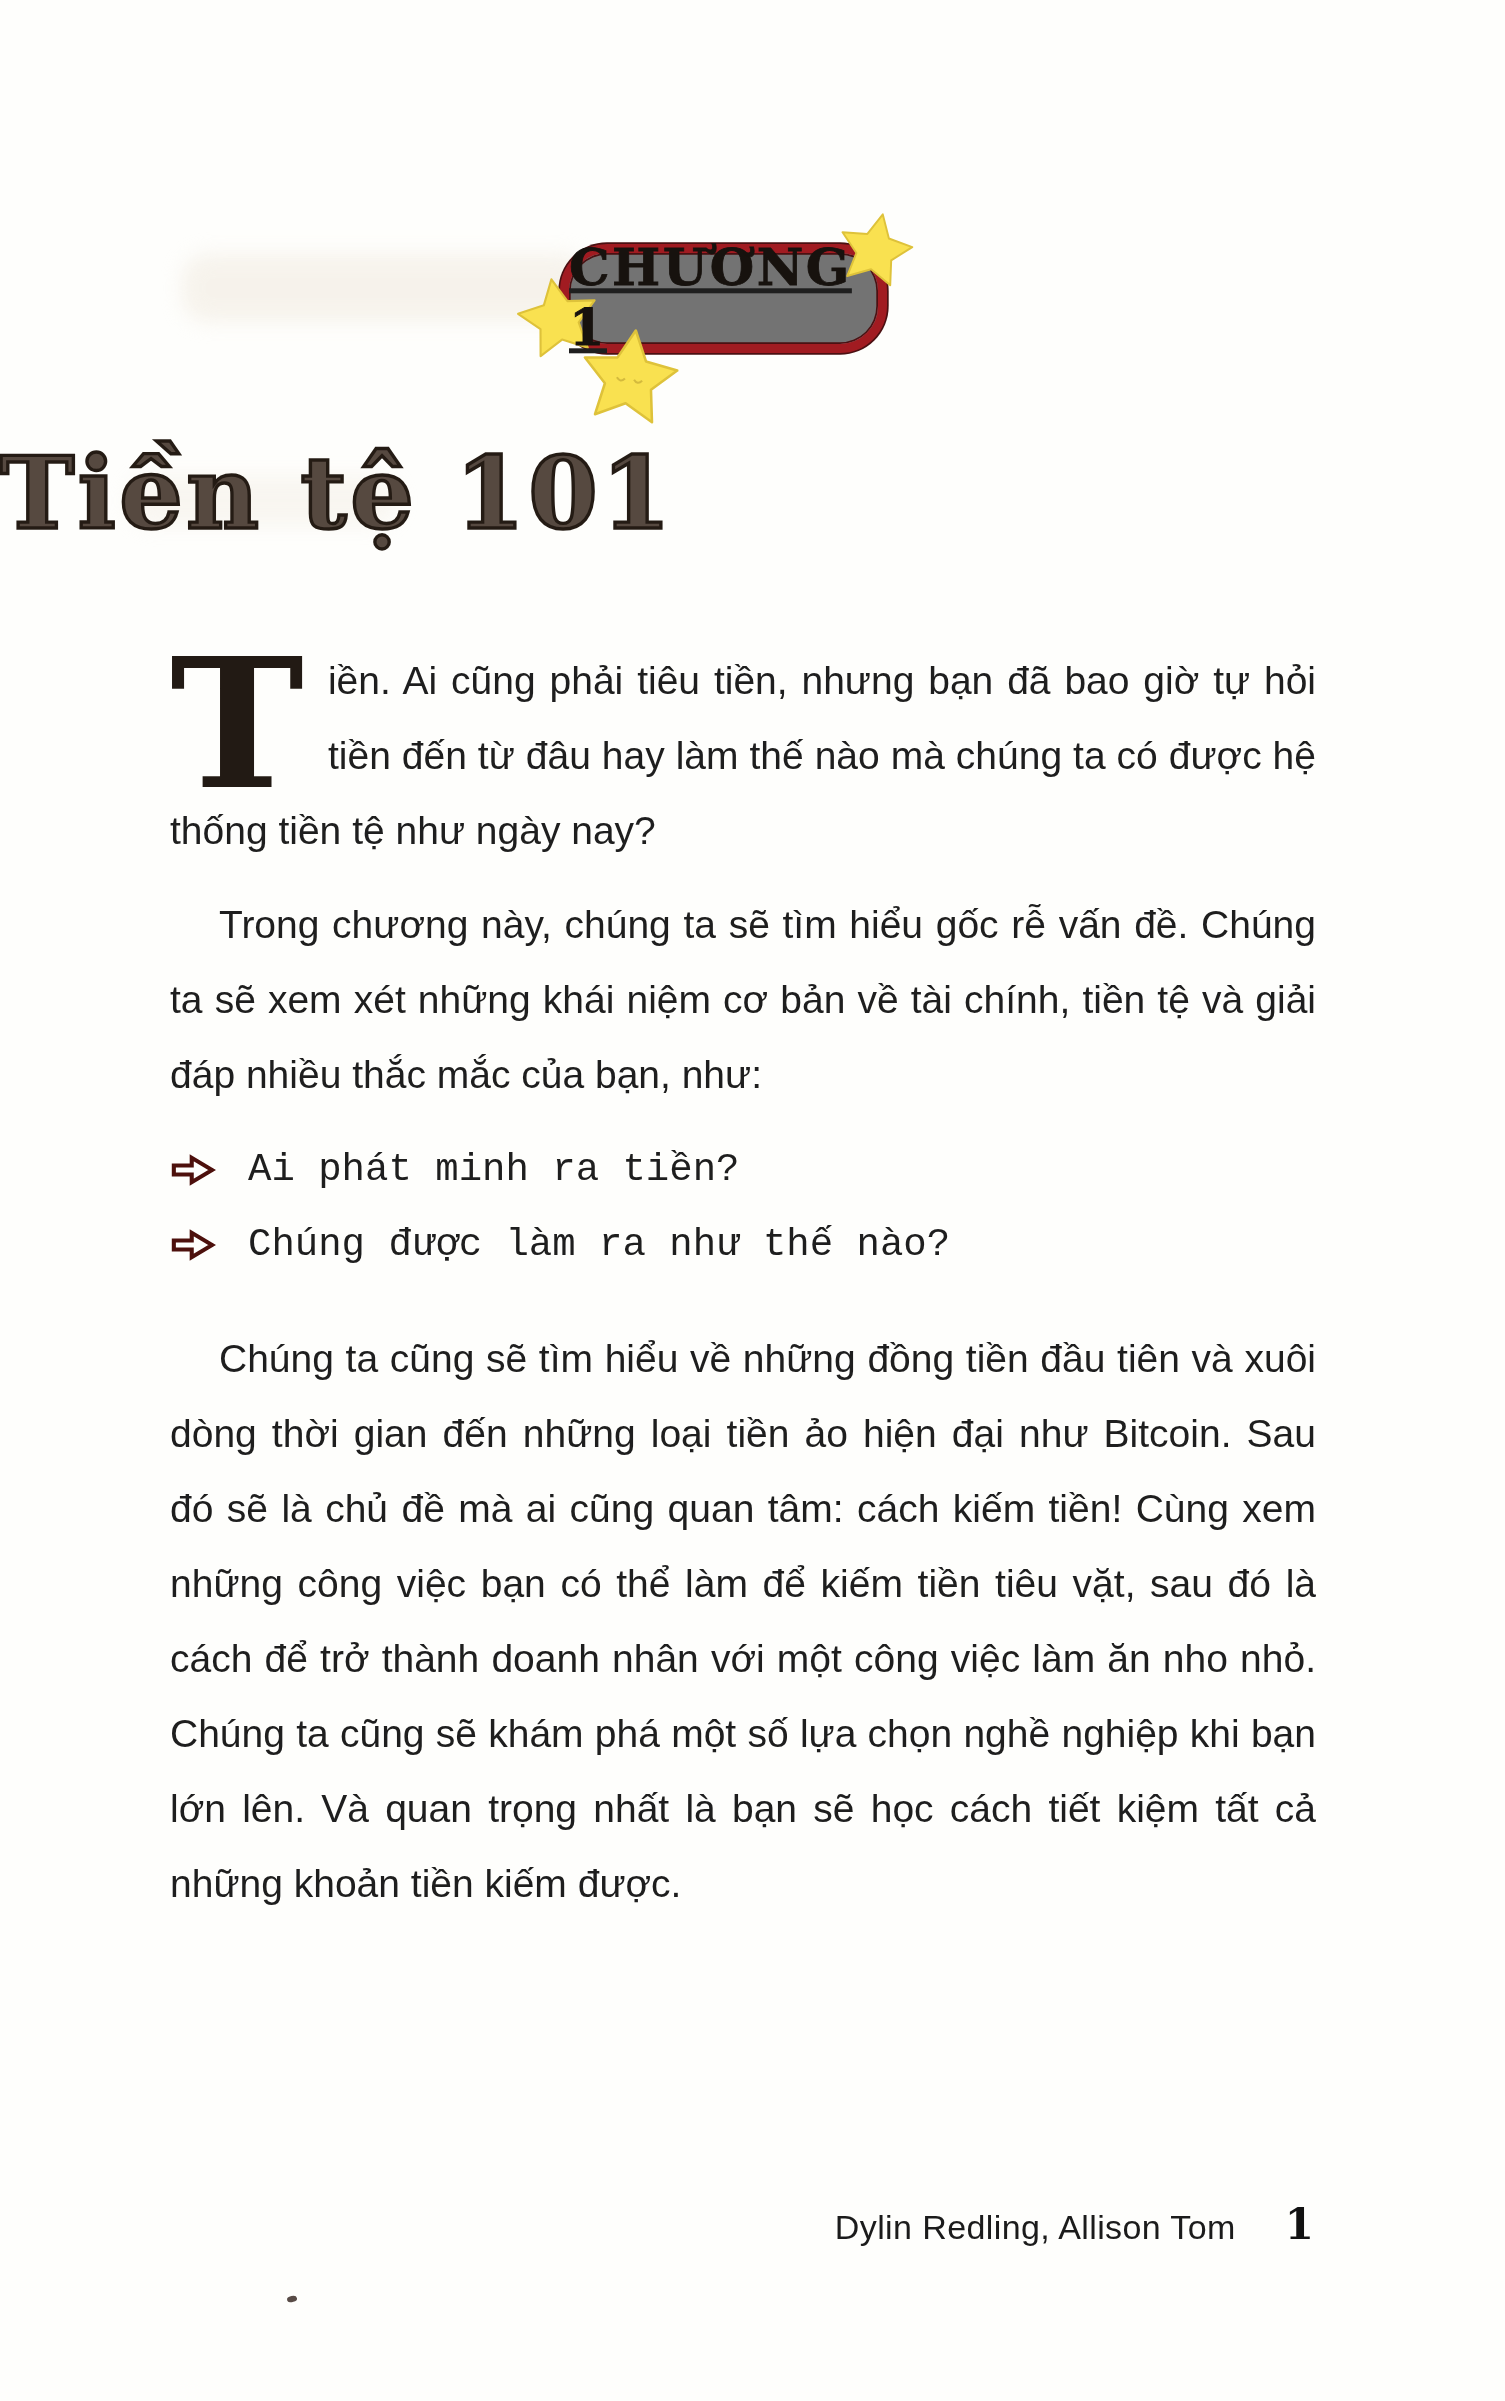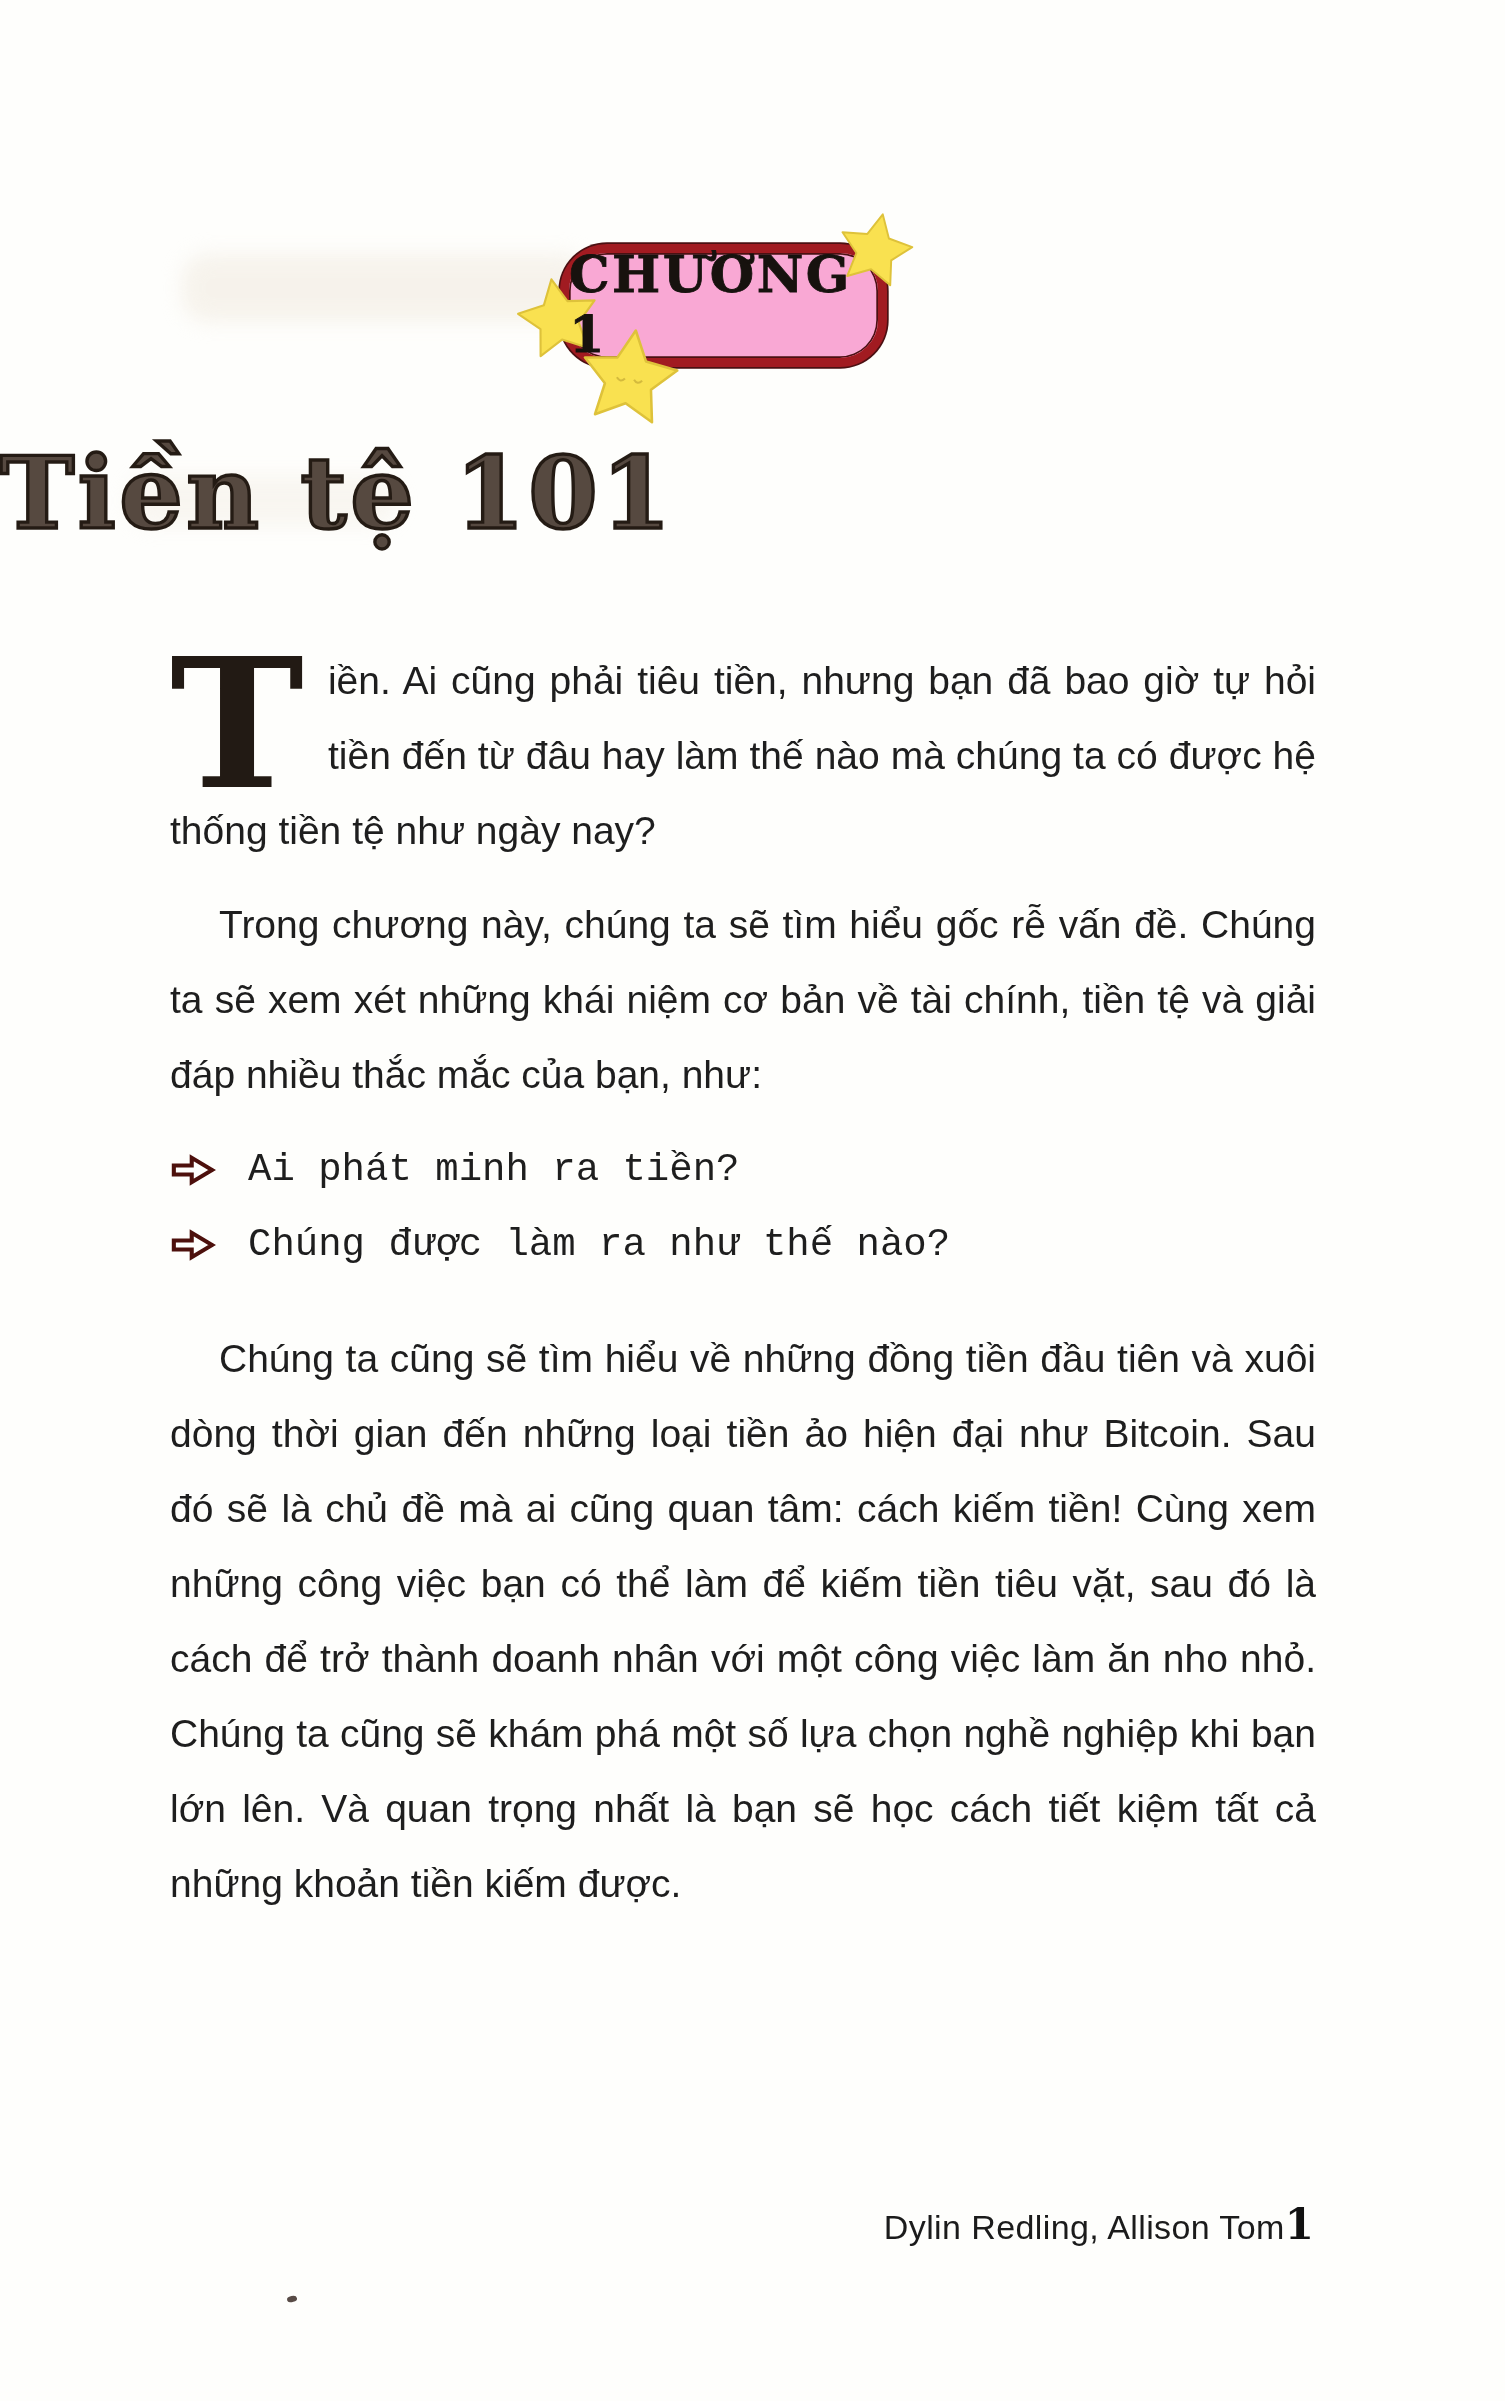--- a/index.html
+++ b/index.html
@@ -11,27 +11,28 @@
     font-family:"Liberation Sans", sans-serif;
     color:#1f1f1f;
   }
   
   .ghost{position:absolute;background:#efe8dc;filter:blur(10.2px);opacity:.5;border-radius:25.4px;}
   .ghost1{left:182px;top:254px;width:407px;height:68px;}
   .ghost2{left:127px;top:475px;width:271px;height:51px;opacity:.35;}
 
   
   .badge{
-    position:absolute;left:560px;top:244px;width:327px;height:123px;
+    position:absolute;left:560px;top:244px;width:327px;height:109px;
     box-sizing:border-box;
     border:9.3px solid #a11b21;
     border-radius:47px;
     box-shadow:0 0 0 1.7px #4b1012, inset 0 0 0 1.7px #4b1012;
     display:flex;align-items:center;justify-content:center;
-    background:#f9a8d4;
+    background:#737373;
+    text-decoration:underline;
   }
   .badge-text{
     font-family:"DejaVu Serif", serif;font-weight:700;
     font-size:51px;letter-spacing:2.5px;color:#17120e;
     -webkit-text-stroke:0.8px #17120e;
     transform:translateY(-1.7px);
   }
   .star{position:absolute;}
   .star-left{left:-53px;top:24px;width:85px;height:85px;transform:rotate(-10deg);}
   .star-bottom{left:8.5px;top:75px;width:102px;height:102px;transform:rotate(8deg);}
@@ -60,21 +61,21 @@
   .indent{text-indent:49px;}
   .bullets{list-style:none;margin:20.4px 0 0 0;padding:0;}
   .bullets li{display:flex;align-items:center;height:75px;font-family:Liberation Mono, monospace;}
   .arrow{width:46px;height:34px;margin-right:32px;flex:0 0 auto;}
   .bullets .li-text{font-size:39px;color:#1e1e1e;}
   .p3{margin-top:39px !important;}
 
   
   .footer{
     position:absolute;left:0;right:192px;top:2200px;
-    display:flex;justify-content:flex-end;align-items:baseline;
+    display:flex;justify-content:flex-end;align-items:baseline;gap:49px;
   }
   .authors{font-size:34px;color:#1b1b1b;letter-spacing:0.4px;}
   .pagenum{font-family:"DejaVu Serif", serif;font-weight:700;font-size:42px;color:#111;}
 
   .speck{
     position:absolute;left:287px;top:2296px;width:10.2px;height:6px;
     background:#3b2b26;border-radius:60% 60% 50% 50%;transform:rotate(-12deg);opacity:.85;
   }
 </style>
 </head>

